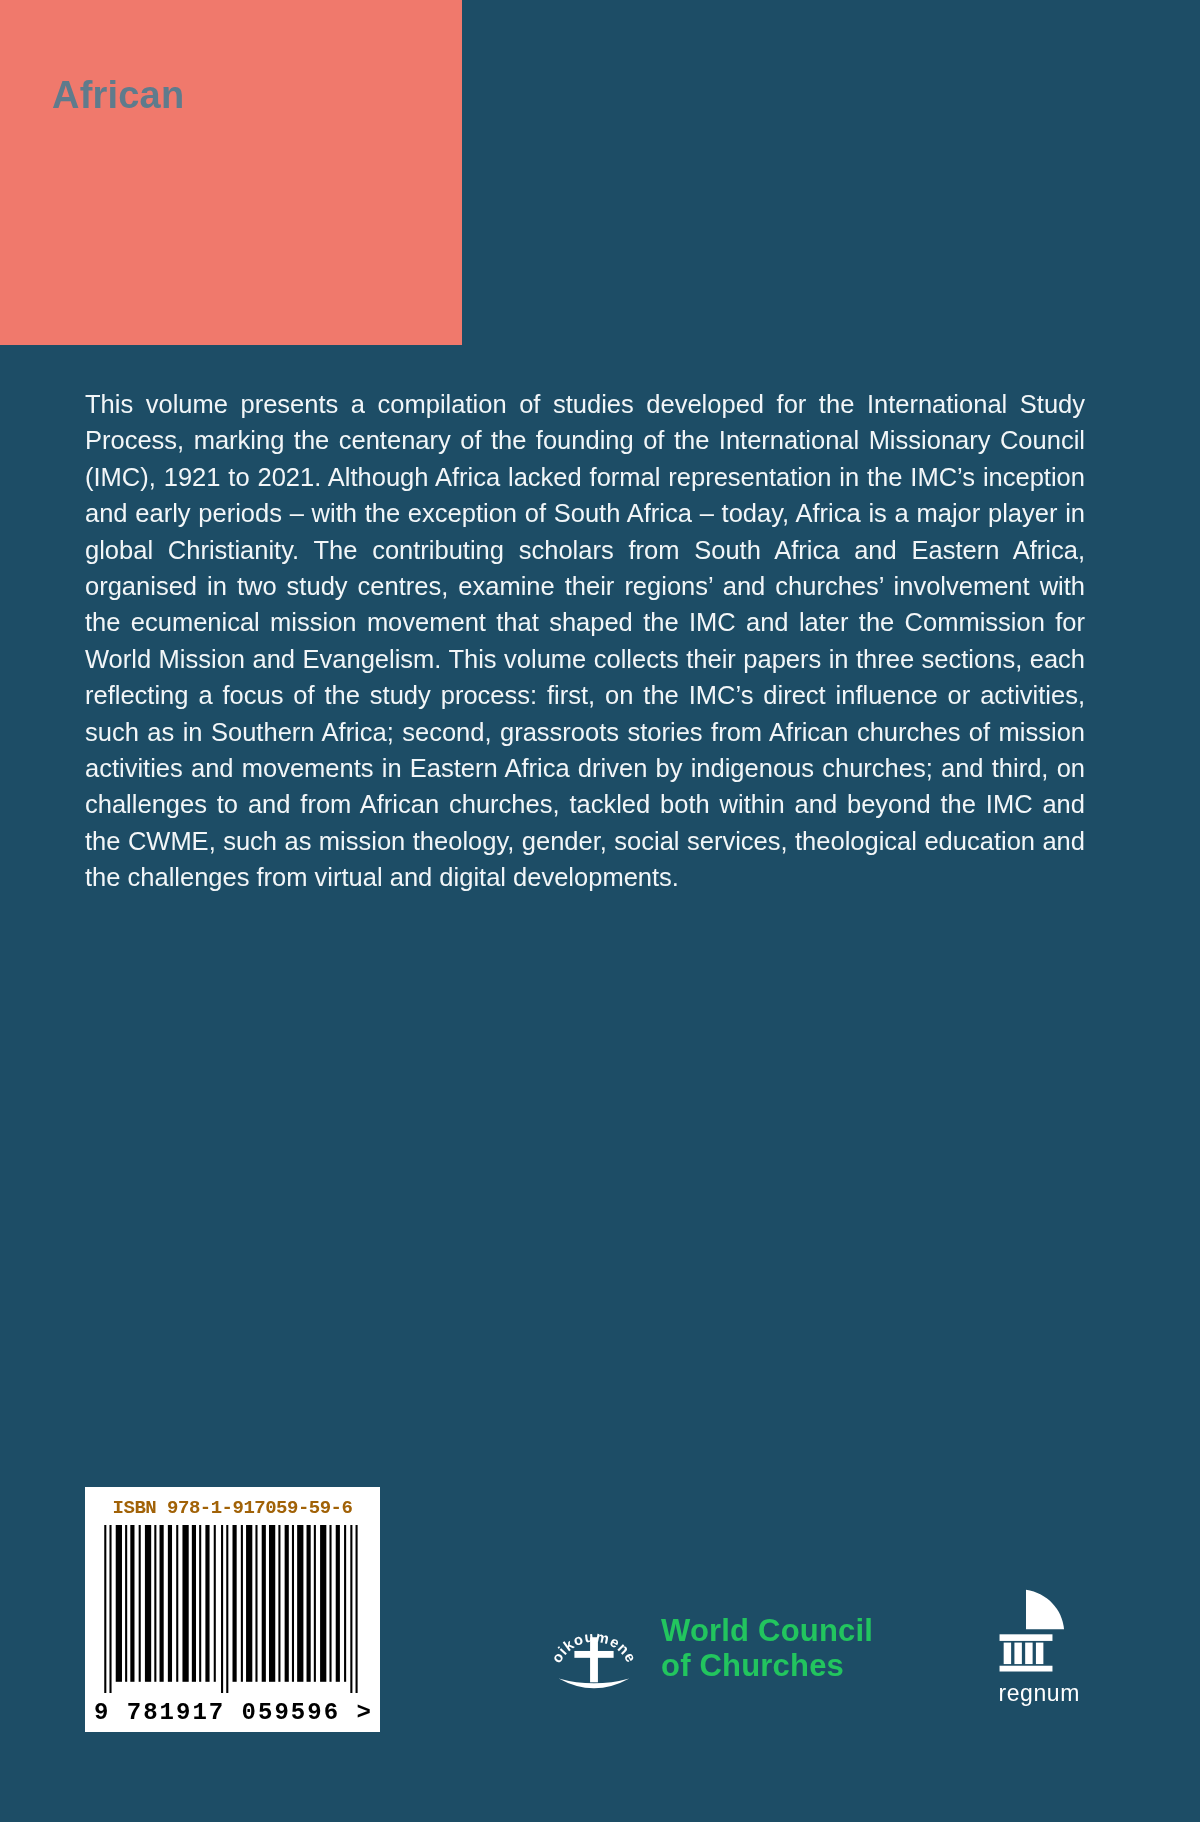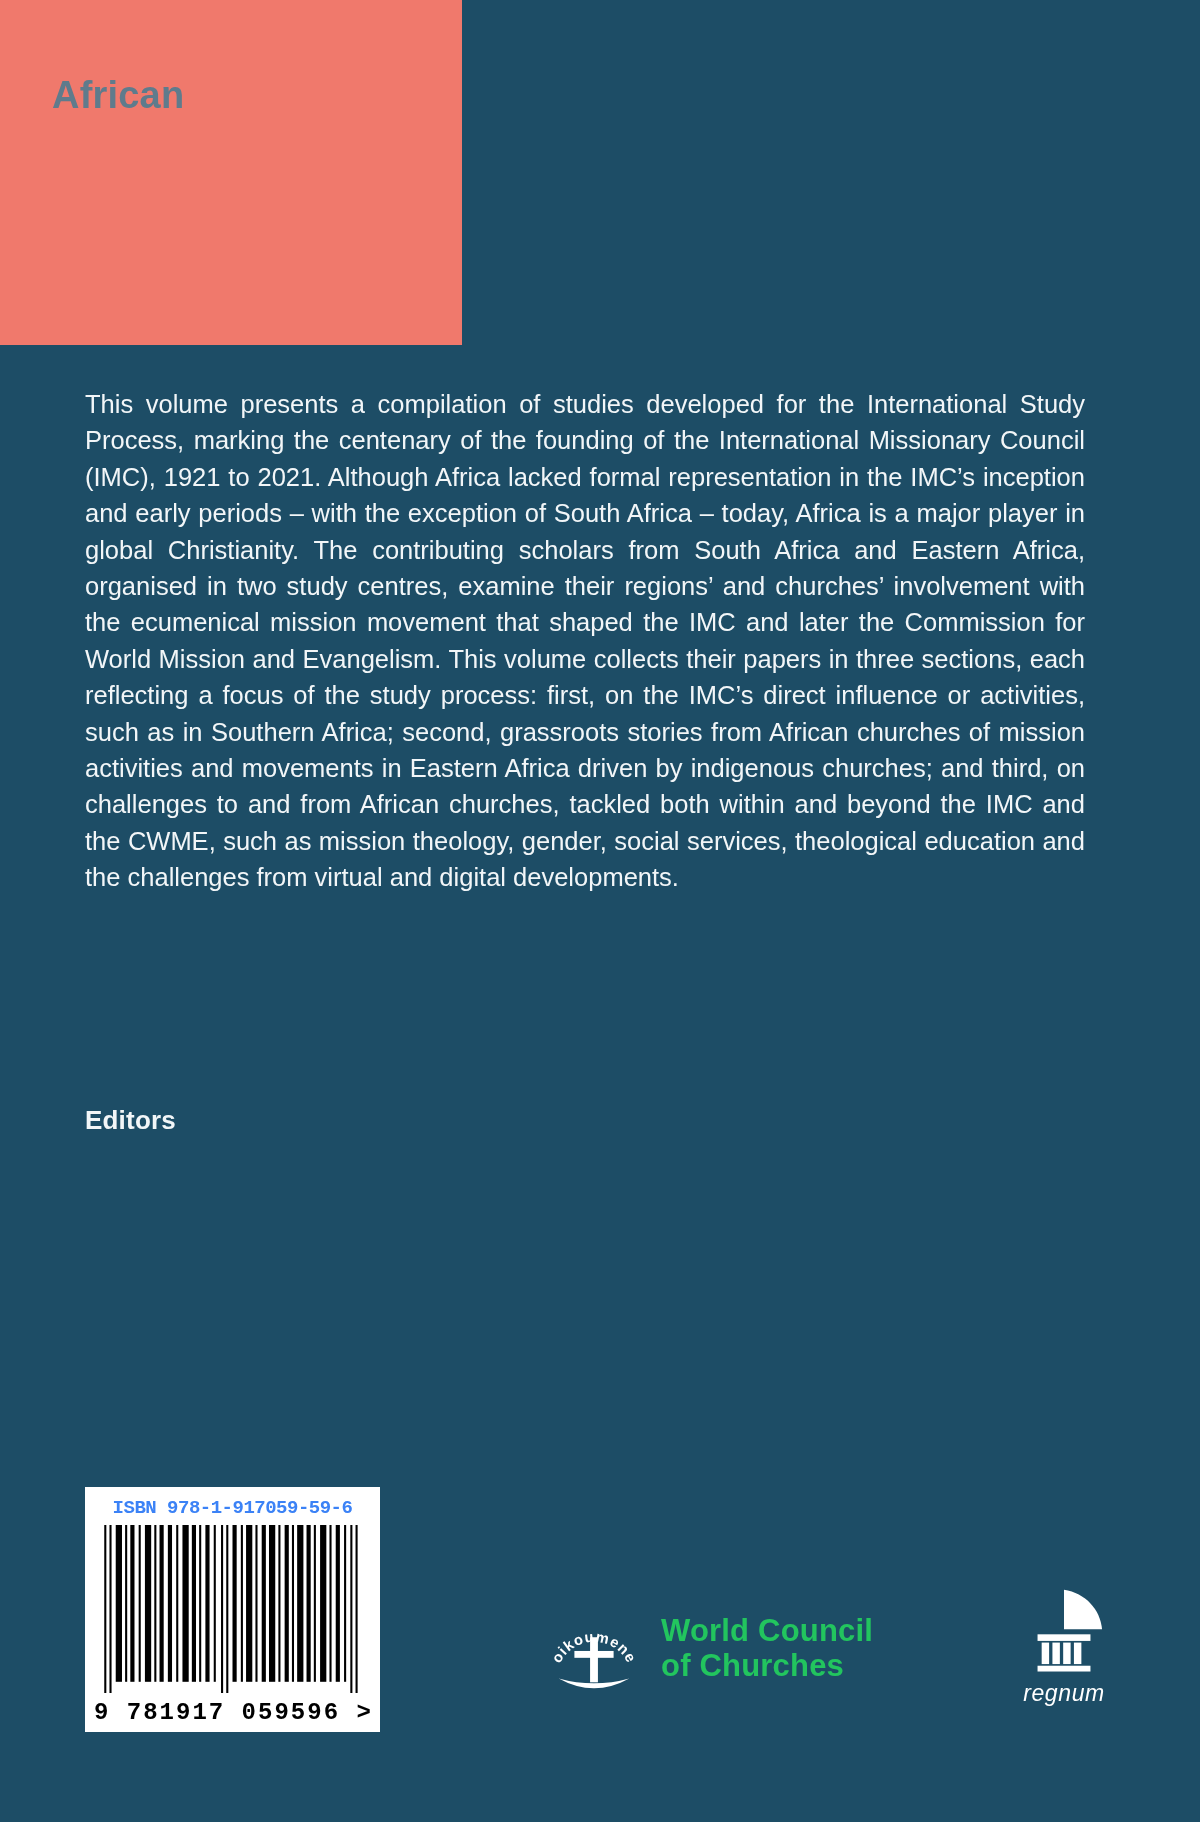--- a/index.html
+++ b/index.html
@@ -92,21 +92,21 @@
     background: #ffffff;
     box-sizing: border-box;
     padding: 10px 9px 6px 9px;
     display: flex;
     flex-direction: column;
   }
   #barcode-isbn {
     font-family: "Liberation Mono", "DejaVu Sans Mono", monospace;
     font-size: 19px;
     font-weight: bold;
-    color: #3b82f6;
+    color: #a16207;
     letter-spacing: -0.5px;
     text-align: center;
     margin-bottom: 6px;
     white-space: nowrap;
   }
   #barcode-bars {
     flex: 1;
     display: flex;
     align-items: stretch;
     justify-content: center;
@@ -138,45 +138,43 @@
     color: #22c55e;
     font-weight: bold;
     font-size: 31px;
     line-height: 1.12;
     letter-spacing: 0.2px;
     white-space: pre-line;
   }
 
   #regnum-logo {
     position: absolute;
-    left: 1010px;
+    left: 972px;
     top: 1588px;
     width: 108px;
-    text-align: center;
-    font-style: italic;
+    text-align: right;
   }
   #regnum-mark { width: 84px; height: 86px; display: block; margin: 0 auto; }
   #regnum-wordmark {
     color: #ffffff;
     font-size: 23px;
     letter-spacing: 0.6px;
     margin-top: 6px;
   }
 </style>
 </head>
 <body>
 
 <div id="series-badge">
   <div id="series-region">African</div>
 </div>
 
 <div id="blurb">This volume presents a compilation of studies developed for the International Study Process, marking the centenary of the founding of the International Missionary Council (IMC), 1921 to 2021. Although Africa lacked formal representation in the IMC’s inception and early periods – with the exception of South Africa – today, Africa is a major player in global Christianity. The contributing scholars from South Africa and Eastern Africa, organised in two study centres, examine their regions’ and churches’ involvement with the ecumenical mission movement that shaped the IMC and later the Commission for World Mission and Evangelism. This volume collects their papers in three sections, each reflecting a focus of the study process: first, on the IMC’s direct influence or activities, such as in Southern Africa; second, grassroots stories from African churches of mission activities and movements in Eastern Africa driven by indigenous churches; and third, on challenges to and from African churches, tackled both within and beyond the IMC and the CWME, such as mission theology, gender, social services, theological education and the challenges from virtual and digital developments.</div>
 
 <div id="editors-block">
-  <div id="editors-heading">Editors</div>
 
 
 
 </div>
 
 <div id="barcode-box">
   <div id="barcode-isbn">ISBN 978-1-917059-59-6</div>
   <div id="barcode-bars">
     <svg viewBox="0 0 258 150" preserveAspectRatio="none" width="100%" height="100%" aria-hidden="true">
       <g fill="#000">

